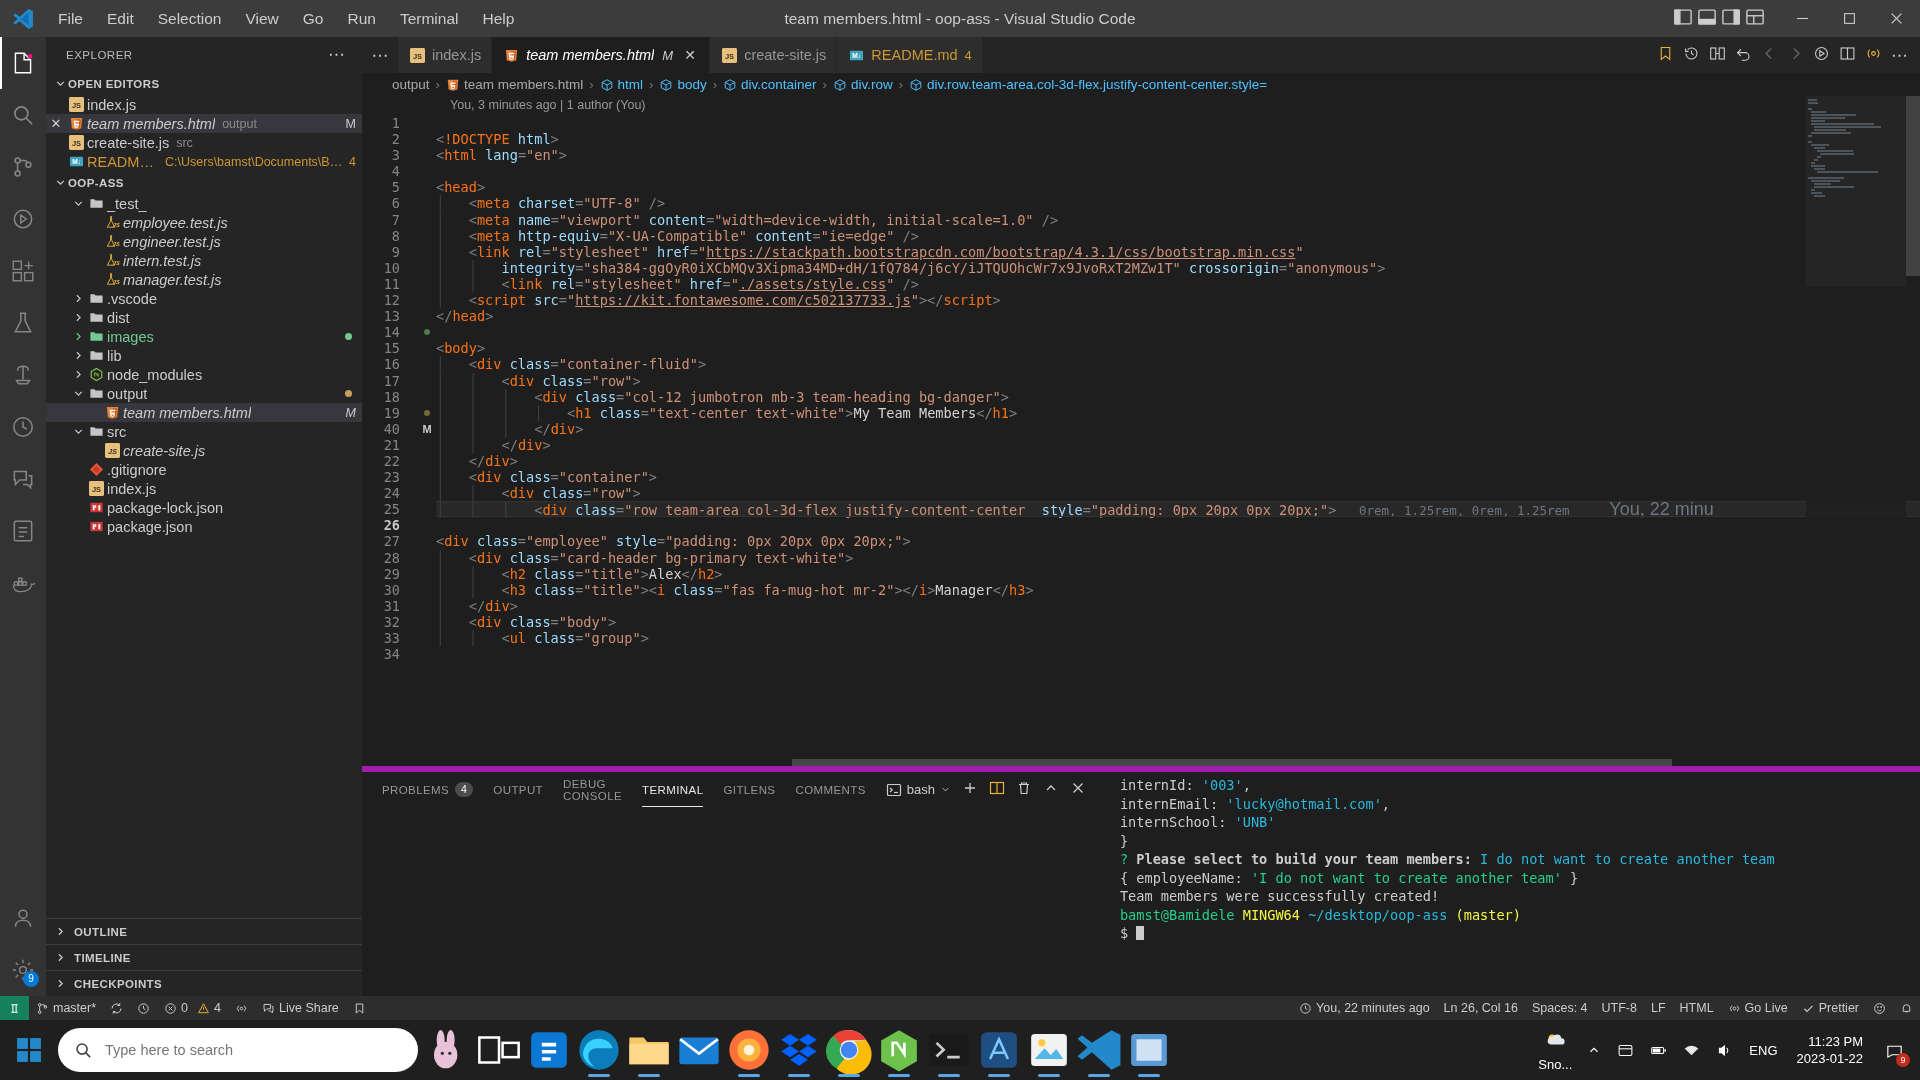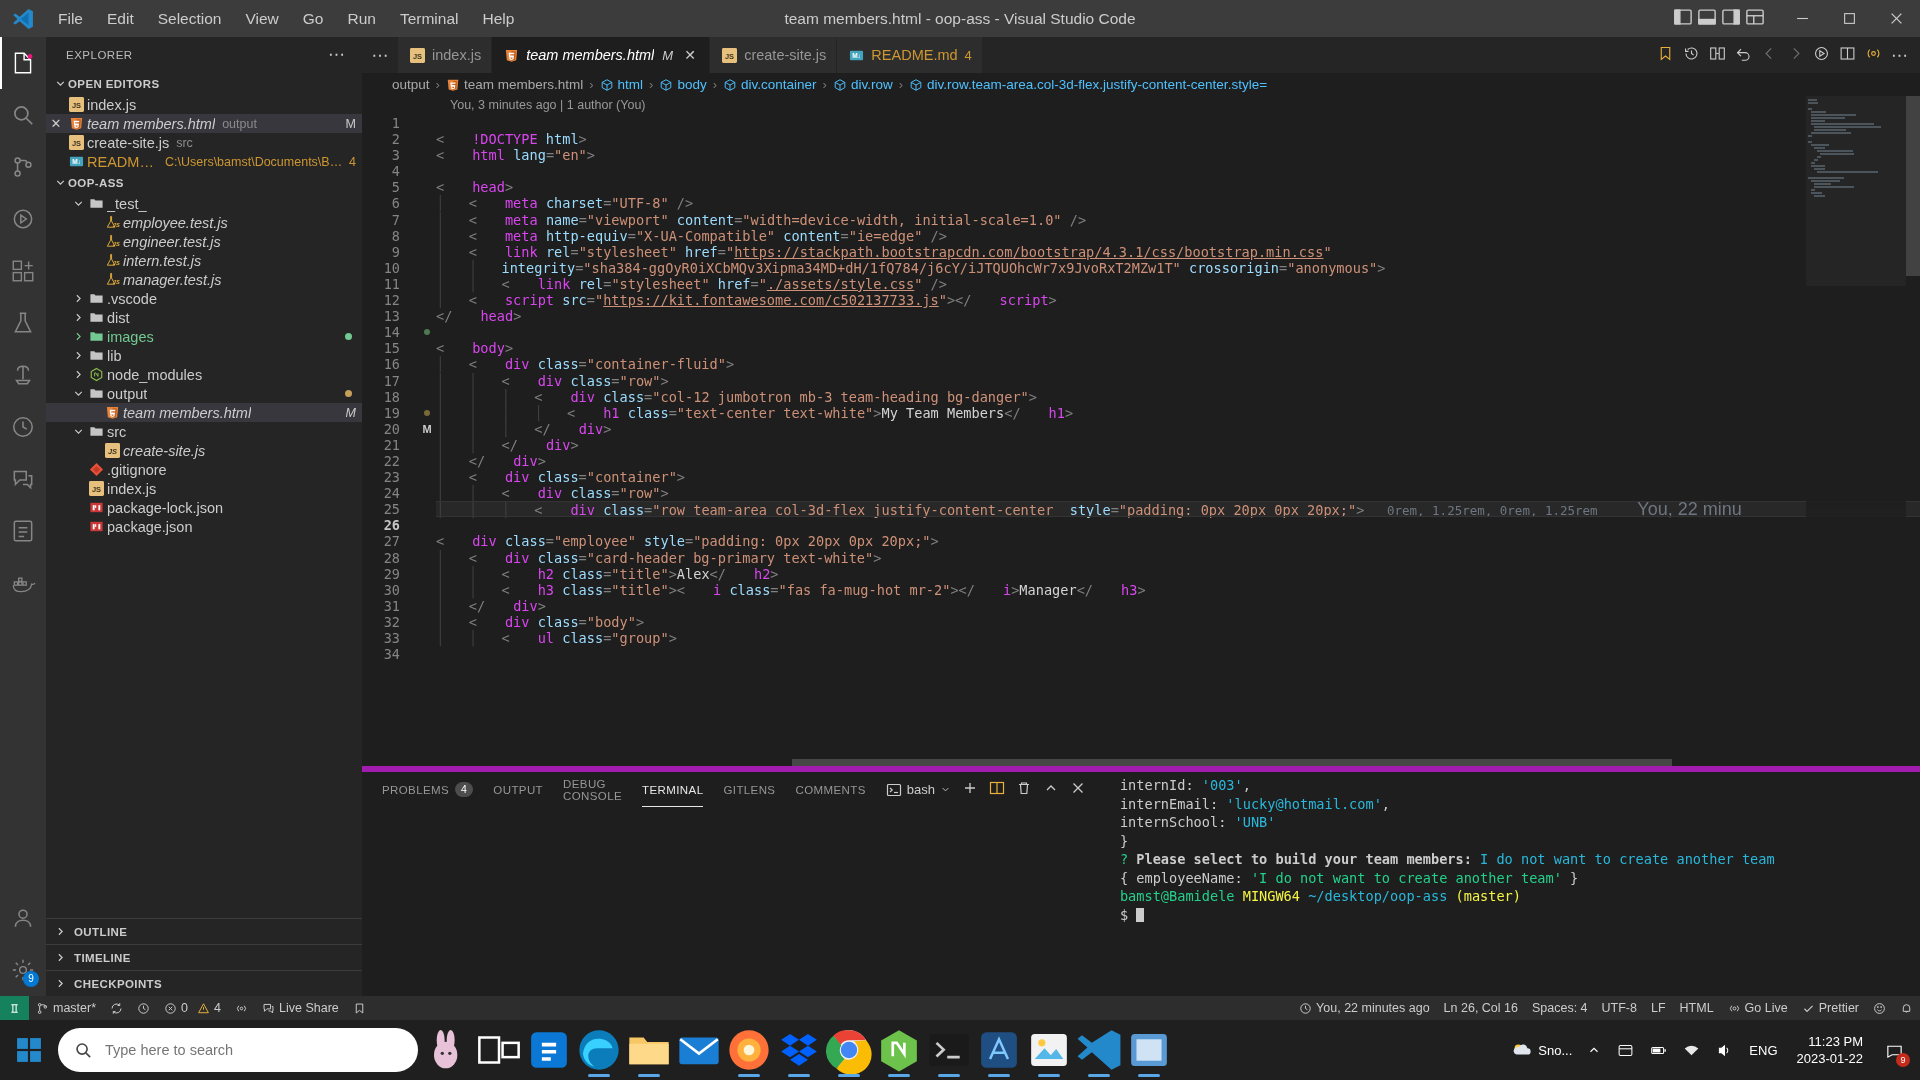--- a/index.html
+++ b/index.html
@@ -155,21 +155,21 @@
   .codecol { flex: 1 1 auto; padding-top: 19px; position: relative; overflow: hidden; min-width: 0;}
   .cline {
     height: 16.1px; line-height: 16.1px; font-family: "DejaVu Sans Mono", monospace;
     font-size: 13.6px; white-space: pre; color: #d4d4d4; position: relative;
   }
   .cline.active { background: #282828; }
   .cline.active::after {
     content:''; position:absolute; left:-74px; right:0; top:0; bottom:0;
     border-top:1px solid #333; border-bottom:1px solid #333; pointer-events:none;
   }
-  .tagname { color: #d946ef; margin-left: 28px; }
+  .tagname { color: #f97316; }
   .attr { color: #9cdcfe; }
   .str { color: #ce9178; }
   .punc { color: #808080; }
   .txt { color: #d4d4d4; }
   .link { color: #ce9178; text-decoration: underline; }
   .hint { color: #6e7681; font-family: "DejaVu Sans Mono", monospace; font-size: 12.5px;}
   .gitblame { color: #6e7681; font-family: "Liberation Sans", sans-serif; font-size: 18px;}
   .indentguide { color: #404040; }
 
   .minimap {
@@ -250,21 +250,21 @@
     width:22px; height:3px; border-radius:2px; background:#5aa7e8;
   }
   .tray { margin-left: auto; display: flex; align-items: center; height: 100%; padding-right: 6px; gap: 2px;}
   .tray-item { padding: 0 7px; display: flex; align-items: center; height: 100%; font-size: 13px;}
   .clock { text-align: right; font-size: 13px; line-height: 17px; padding: 0 10px; }
   .notif { padding: 0 10px; display:flex; align-items:center; position: relative;}
   .notif-badge {
     position: absolute; top: 12px; right: 4px; background: #c42b1c; color: #fff; font-size: 9px;
     border-radius: 8px; min-width: 14px; height: 14px; line-height: 14px; text-align: center;
   }
-  .sno-chip { display:flex; align-items:center; gap:6px; font-size:13px; padding: 0 6px;}
+  .sno-chip { display:flex; align-items:center; gap:6px; font-size:13px; padding: 0 6px; flex-direction: column;}
 </style>
 </head>
 <body>
 
 <div class="app">
 
   <div class="titlebar">
     <div class="vs-logo">
       <svg viewBox="0 0 100 100">
           <path fill="#2489ca" d="M75 5 95 15v70L75 95 35 60 15 75 5 68 25 50 5 32l10-7 20 15z"></path>
@@ -878,21 +878,21 @@
             <div class="gnum">10</div>
             <div class="gnum">11</div>
             <div class="gnum">12</div>
             <div class="gnum">13</div>
             <div class="gnum">14</div>
             <div class="gnum">15</div>
             <div class="gnum">16</div>
             <div class="gnum">17</div>
             <div class="gnum">18</div>
             <div class="gnum">19</div>
-            <div class="gnum">20</div>
+            <div class="gnum">40</div>
             <div class="gnum">21</div>
             <div class="gnum">22</div>
             <div class="gnum">23</div>
             <div class="gnum">24</div>
             <div class="gnum">25</div>
             <div class="gnum cur">26</div>
             <div class="gnum">27</div>
             <div class="gnum">28</div>
             <div class="gnum">29</div>
             <div class="gnum">30</div>
@@ -1073,20 +1073,21 @@
                 </svg></span>
           </div>
         </div>
         <div class="term-body" id="termbody">
             <div><span class="t-grey">  internId: </span><span class="t-cyan">'003'</span><span class="t-grey">,</span></div>
             <div><span class="t-grey">  internEmail: </span><span class="t-cyan">'lucky@hotmail.com'</span><span class="t-grey">,</span></div>
             <div><span class="t-grey">  internSchool: </span><span class="t-cyan">'UNB'</span></div>
             <div><span class="t-grey">}</span></div>
             <div><span class="t-green">? </span><span class="t-bold">Please select to build your team members: </span><span class="t-cyan">I do not want to create another team</span></div>
             <div><span class="t-grey">{ employeeName: </span><span class="t-green">'I do not want to create another team'</span><span class="t-grey"> }</span></div>
+            <div><span class="t-grey">Team members were successfully created!</span></div>
             <div><span class="t-grey"></span></div>
             <div><span class="t-green">bamst@Bamidele </span><span class="t-yellow">MINGW64 </span><span class="t-cyan">~/desktop/oop-ass </span><span class="t-yellow">(master)</span></div>
             <div><span class="t-grey">$ </span><span class="cursor-blk"></span></div>
           </div>
       </div>
 
     </div>
   </div>
 
   <div class="statusbar">

